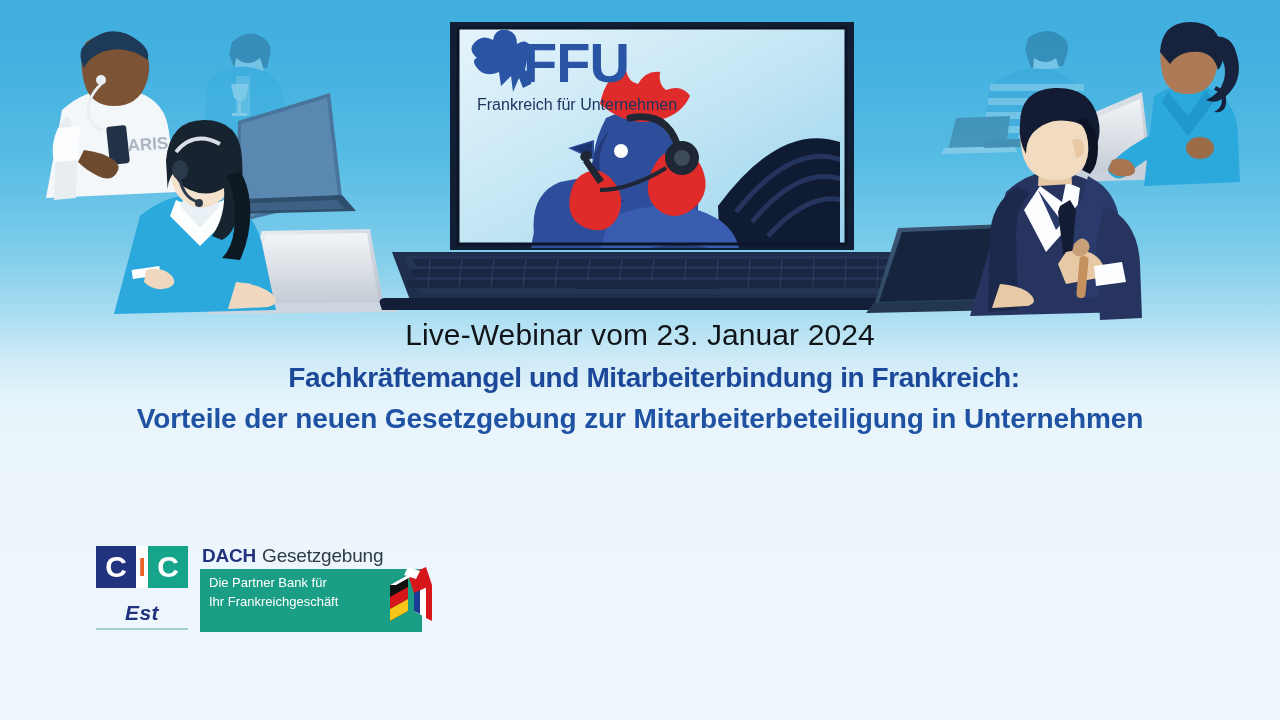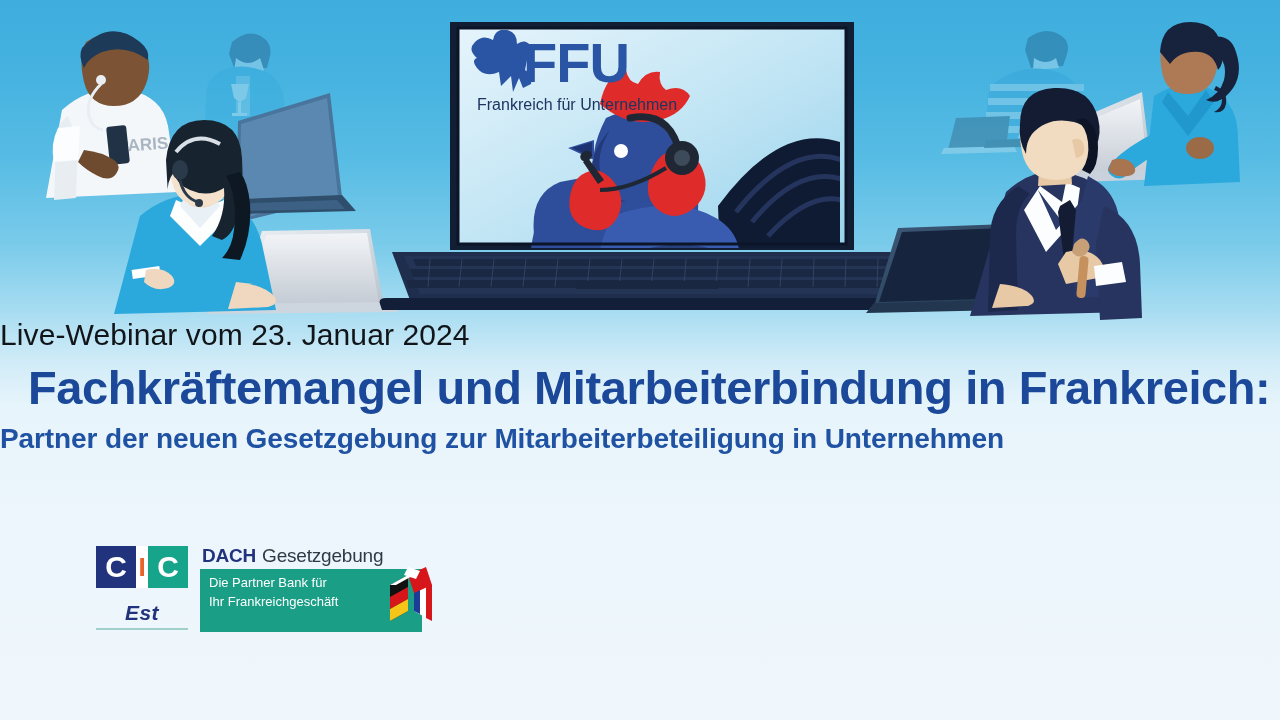--- a/index.html
+++ b/index.html
@@ -16,29 +16,29 @@
       #E6F4FB 56%,
       #EAF5FB 62%,
       #EDF6FC 80%,
       #EFF7FC 100%);
   }
   .layer{position:absolute;top:0;left:0;width:1280px;height:720px;}
   svg{display:block;}
 
   
   #textblock{
-    position:absolute;left:0;right:0;top:318px;text-align:left;
+    position:absolute;left:0;right:0;top:318px;text-align:center;
   }
   #kicker{
     font-size:30px;color:#111418;letter-spacing:.1px;line-height:1.1;
     font-weight:400;
   }
   #headline{
     margin-top:12px;
-    font-size:47px;font-weight:bold;color:#1B4899;
+    font-size:28px;font-weight:bold;color:#1B4899;
     letter-spacing:-0.4px;line-height:1.06;white-space:nowrap;margin-left:28px;
   }
   #subhead{
     margin-top:11px;
     font-size:28px;font-weight:bold;color:#1F52A2;
     letter-spacing:-0.1px;line-height:1.1;white-space:nowrap;
   }
 
   
   #logobar{position:absolute;left:96px;top:546px;display:flex;align-items:flex-start;}
@@ -315,21 +315,21 @@
       <path d="M1072 140 q10 -4 12 6 q2 10 -8 12 z" fill="#E8C9A6"></path>
 
       <path d="M1020 124 q0 -34 34 -36 q36 -2 44 30 q4 16 -2 28 q-6 -20 -22 -24 q-26 -6 -42 12 q-6 8 -6 20 q-8 -14 -6 -30 z" fill="#141C33"></path>
       <path d="M1084 118 q14 8 14 30 q0 18 -8 26 l-8 -4 q8 -12 6 -28 q-2 -16 -12 -22 z" fill="#0D1426"></path>
     </g>
   </svg>
 
   <div id="textblock">
     <div id="kicker">Live-Webinar vom 23. Januar 2024</div>
     <div id="headline">Fachkräftemangel und Mitarbeiterbindung in Frankreich:</div>
-    <div id="subhead">Partner der neuen Gesetzgebung zur Mitarbeiterbeteiligung in Unternehmen</div>
+    <div id="subhead">Vorteile der neuen Gesetzgebung zur Mitarbeiterbeteiligung in Unternehmen</div>
   </div>
 
   <div id="logobar">
 
     <div id="cic-logo">
       <div id="cic-marks">
         <div class="cic-box cic-left">C</div>
         <div class="cic-mid">
           <span>I</span>
         </div>

